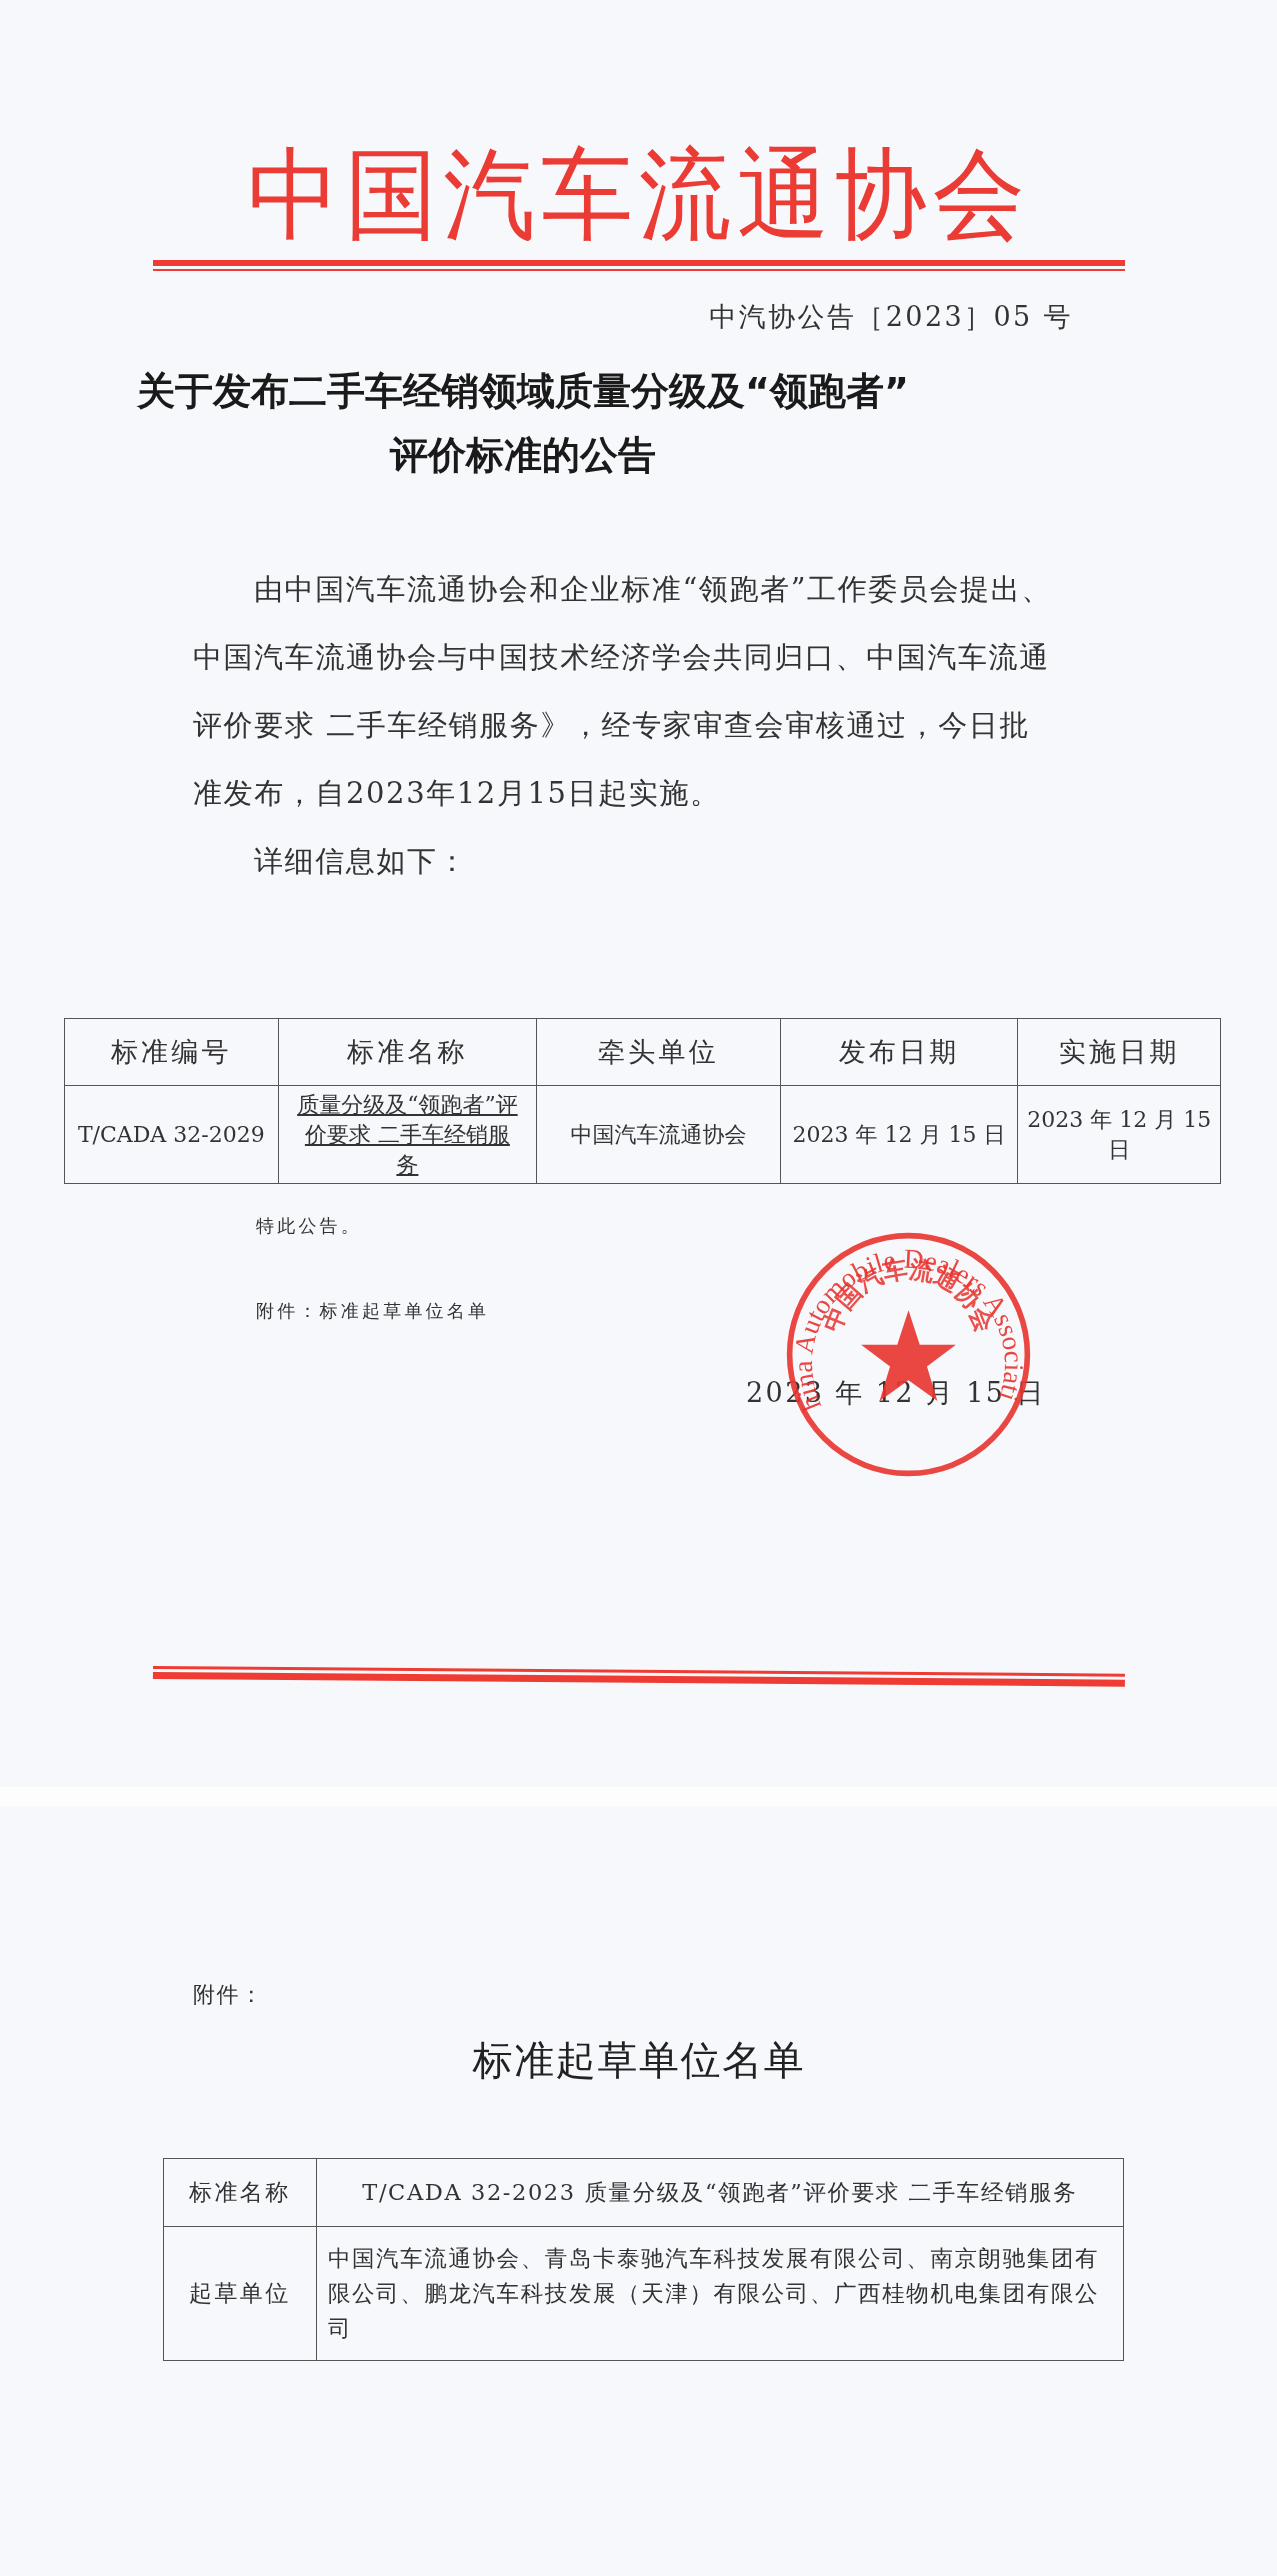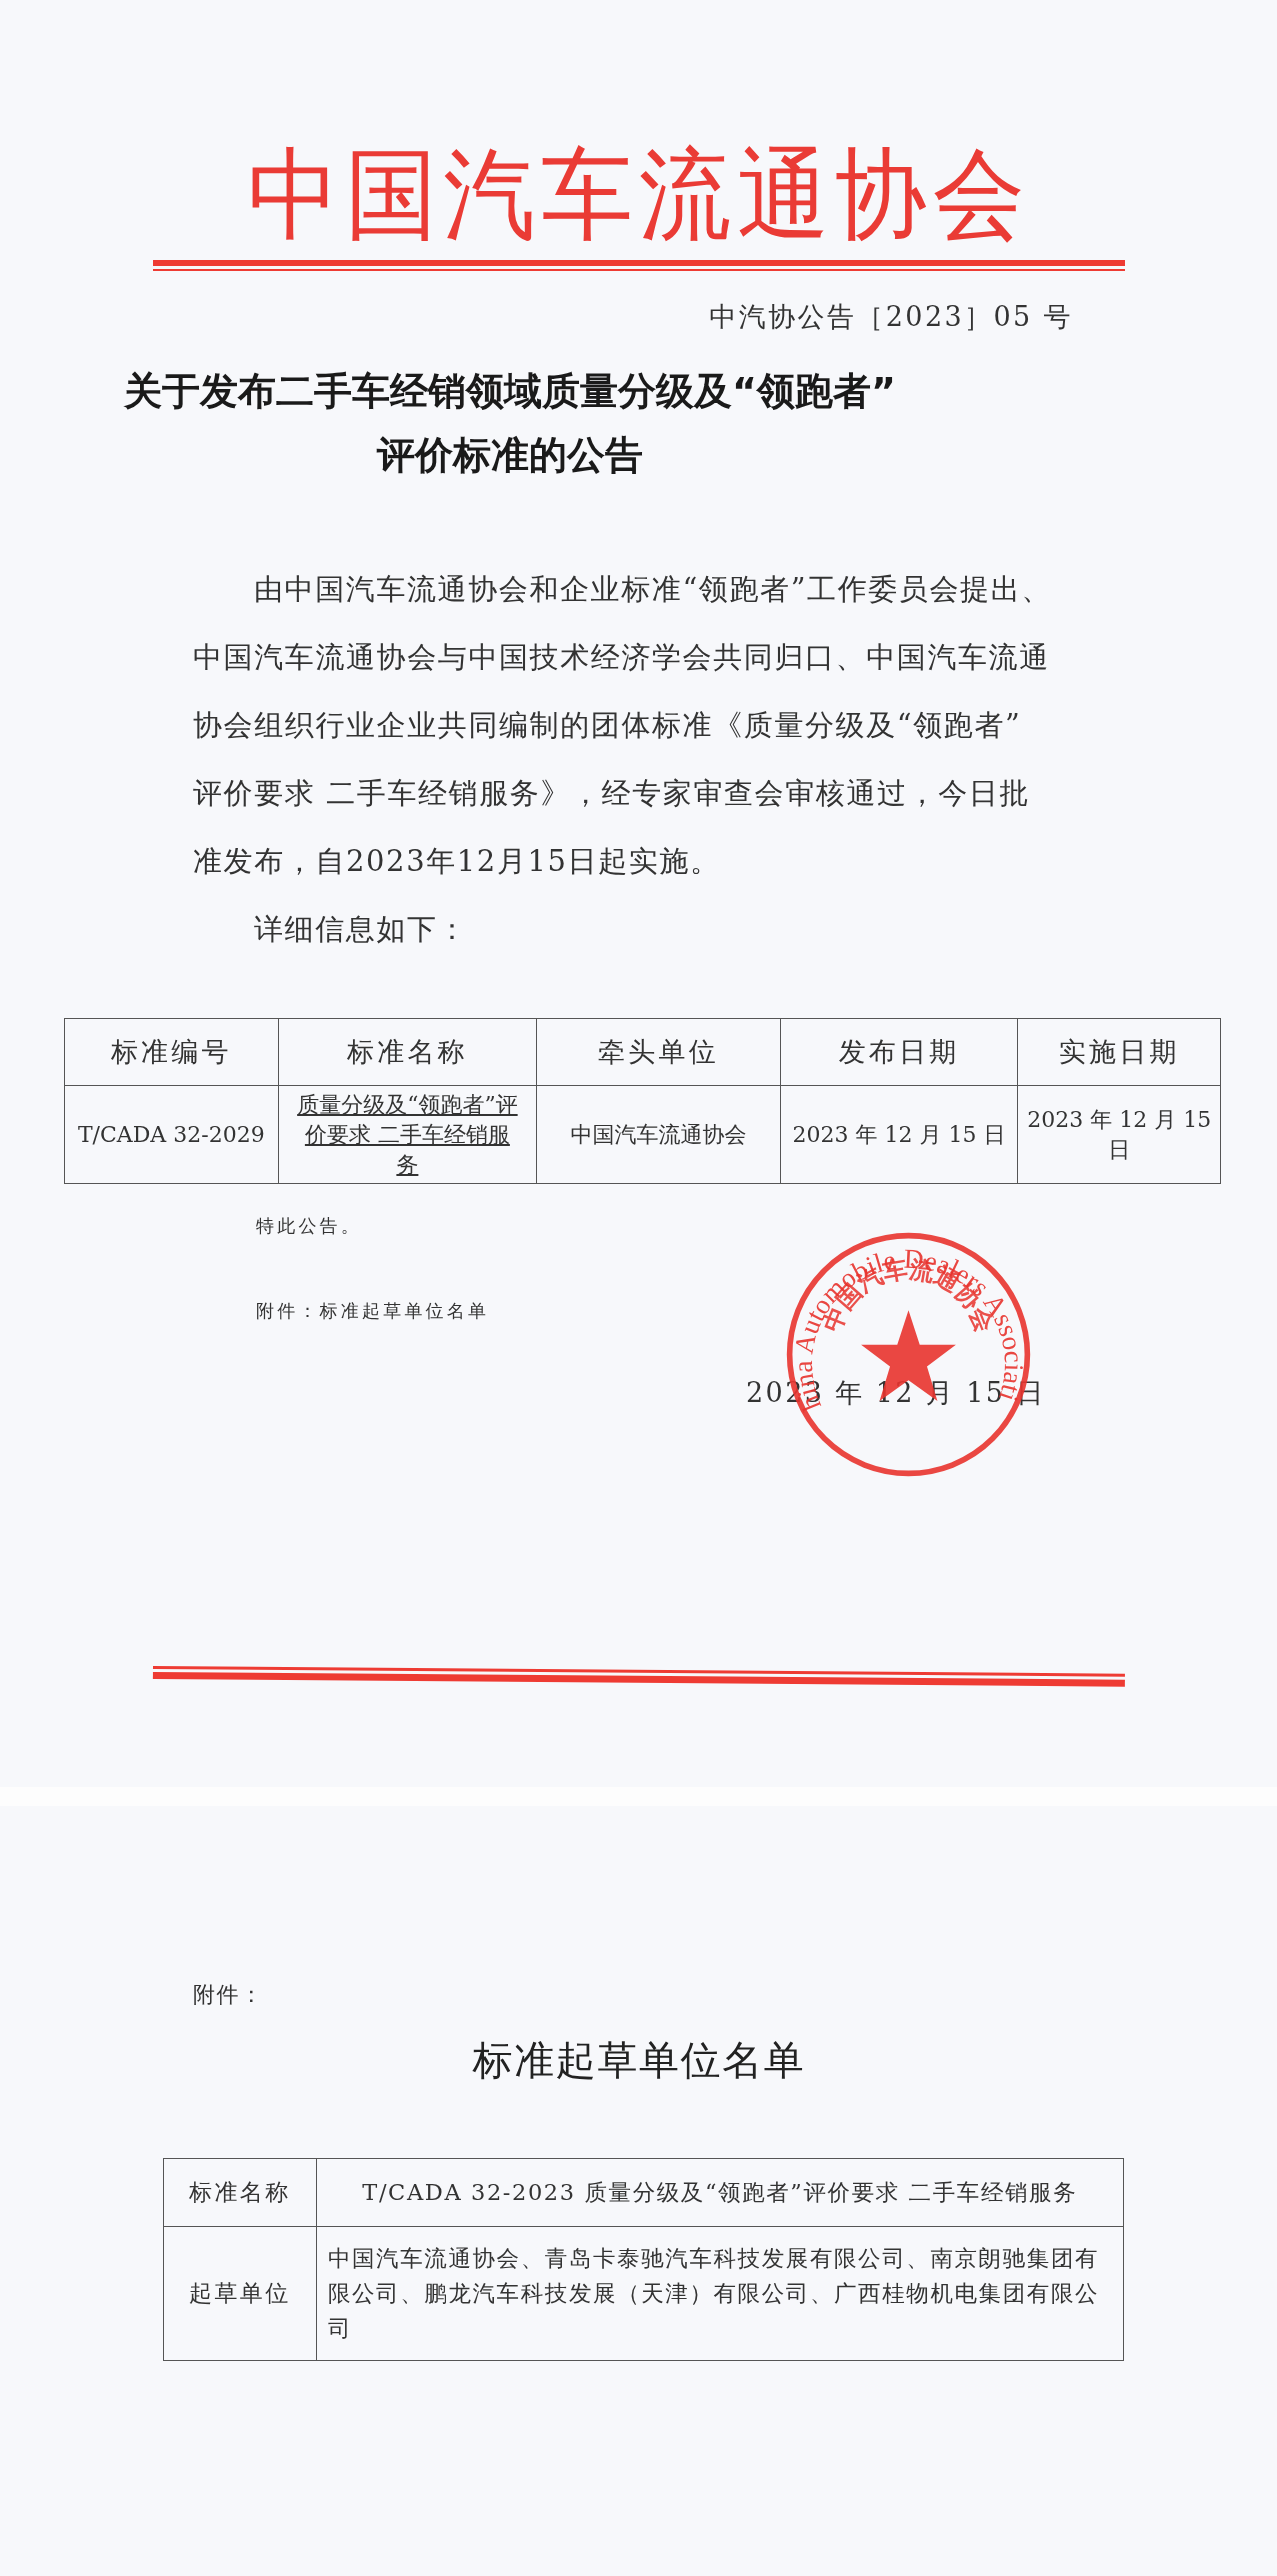--- a/index.html
+++ b/index.html
@@ -32,21 +32,21 @@
   .red-rule { left: 153px; width: 972px; }
   .red-rule .thick { height: 6.4px; background: #ee3b33; }
   .red-rule .gap { height: 2.4px; }
   .red-rule .thin { height: 2.4px; background: #ee3b33; }
 
   .doc-number {
     right: 205px; top: 299px;
     font-size: 27px; letter-spacing: 2.4px; color: #333;
   }
   .headline {
-    left: 0; width: 1020px; text-align: center;
+    left: 13px; width: 1020px; text-align: center;
     font-family: "DejaVu Sans", "Liberation Sans", sans-serif;
     font-weight: bold; font-size: 38px; color: #1a1a1a;
   }
   .para {
     left: 193px; width: 893px;
     font-size: 29px; line-height: 68px; color: #333;
     letter-spacing: 1.6px;
   }
   .para p { margin: 0; }
   .indent { text-indent: 61px; }
@@ -96,21 +96,20 @@
 </div>
 
 <div class="abs doc-number">中汽协公告［2023］05 号</div>
 
 <div class="abs headline" style="top:366px;">关于发布二手车经销领域质量分级及“领跑者”</div>
 <div class="abs headline" style="top:430px;">评价标准的公告</div>
 
 <div class="abs para" style="top:555px;">
   <p class="indent">由中国汽车流通协会和企业标准“领跑者”工作委员会提出、</p>
   <p>中国汽车流通协会与中国技术经济学会共同归口、中国汽车流通</p>
-  <p>协会组织行业企业共同编制的团体标准《质量分级及“领跑者”</p>
   <p>评价要求 二手车经销服务》，经专家审查会审核通过，今日批</p>
   <p>准发布，自2023年12月15日起实施。</p>
   <p class="indent">详细信息如下：</p>
 </div>
 
 <table id="table1" class="abs std">
   <tbody>
       <tr>
     <td class="h" style="width:203px;">标准编号</td>
     <td class="h" style="width:248px;">标准名称</td>

